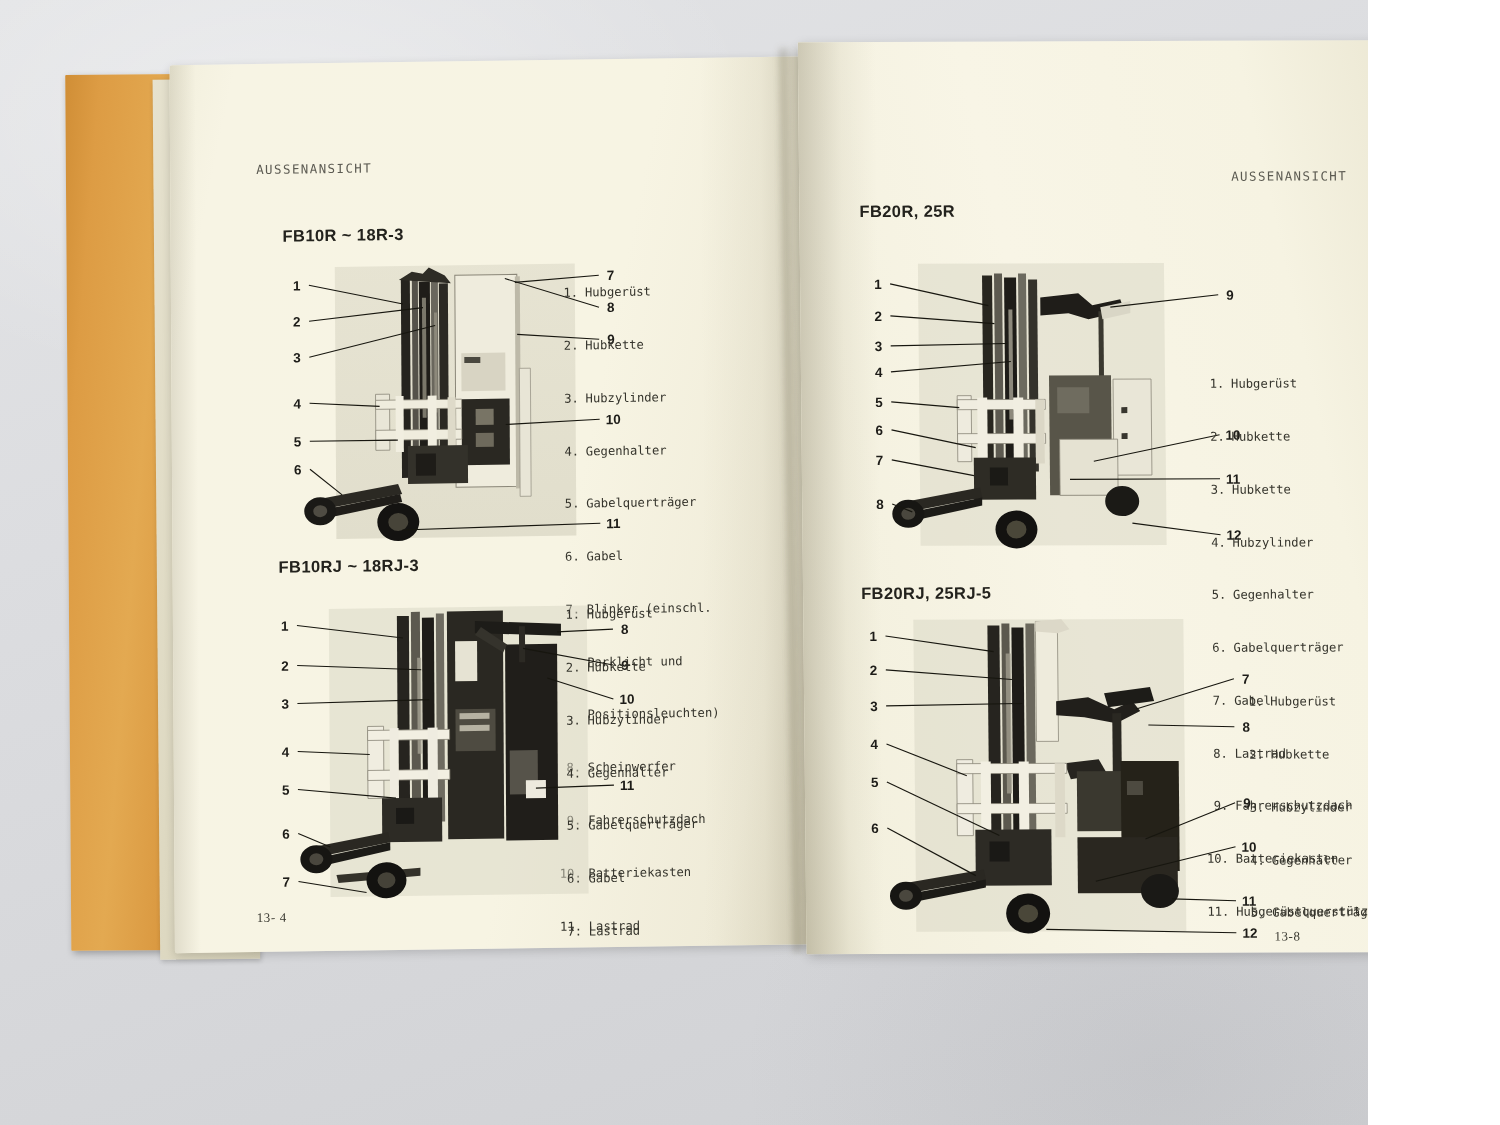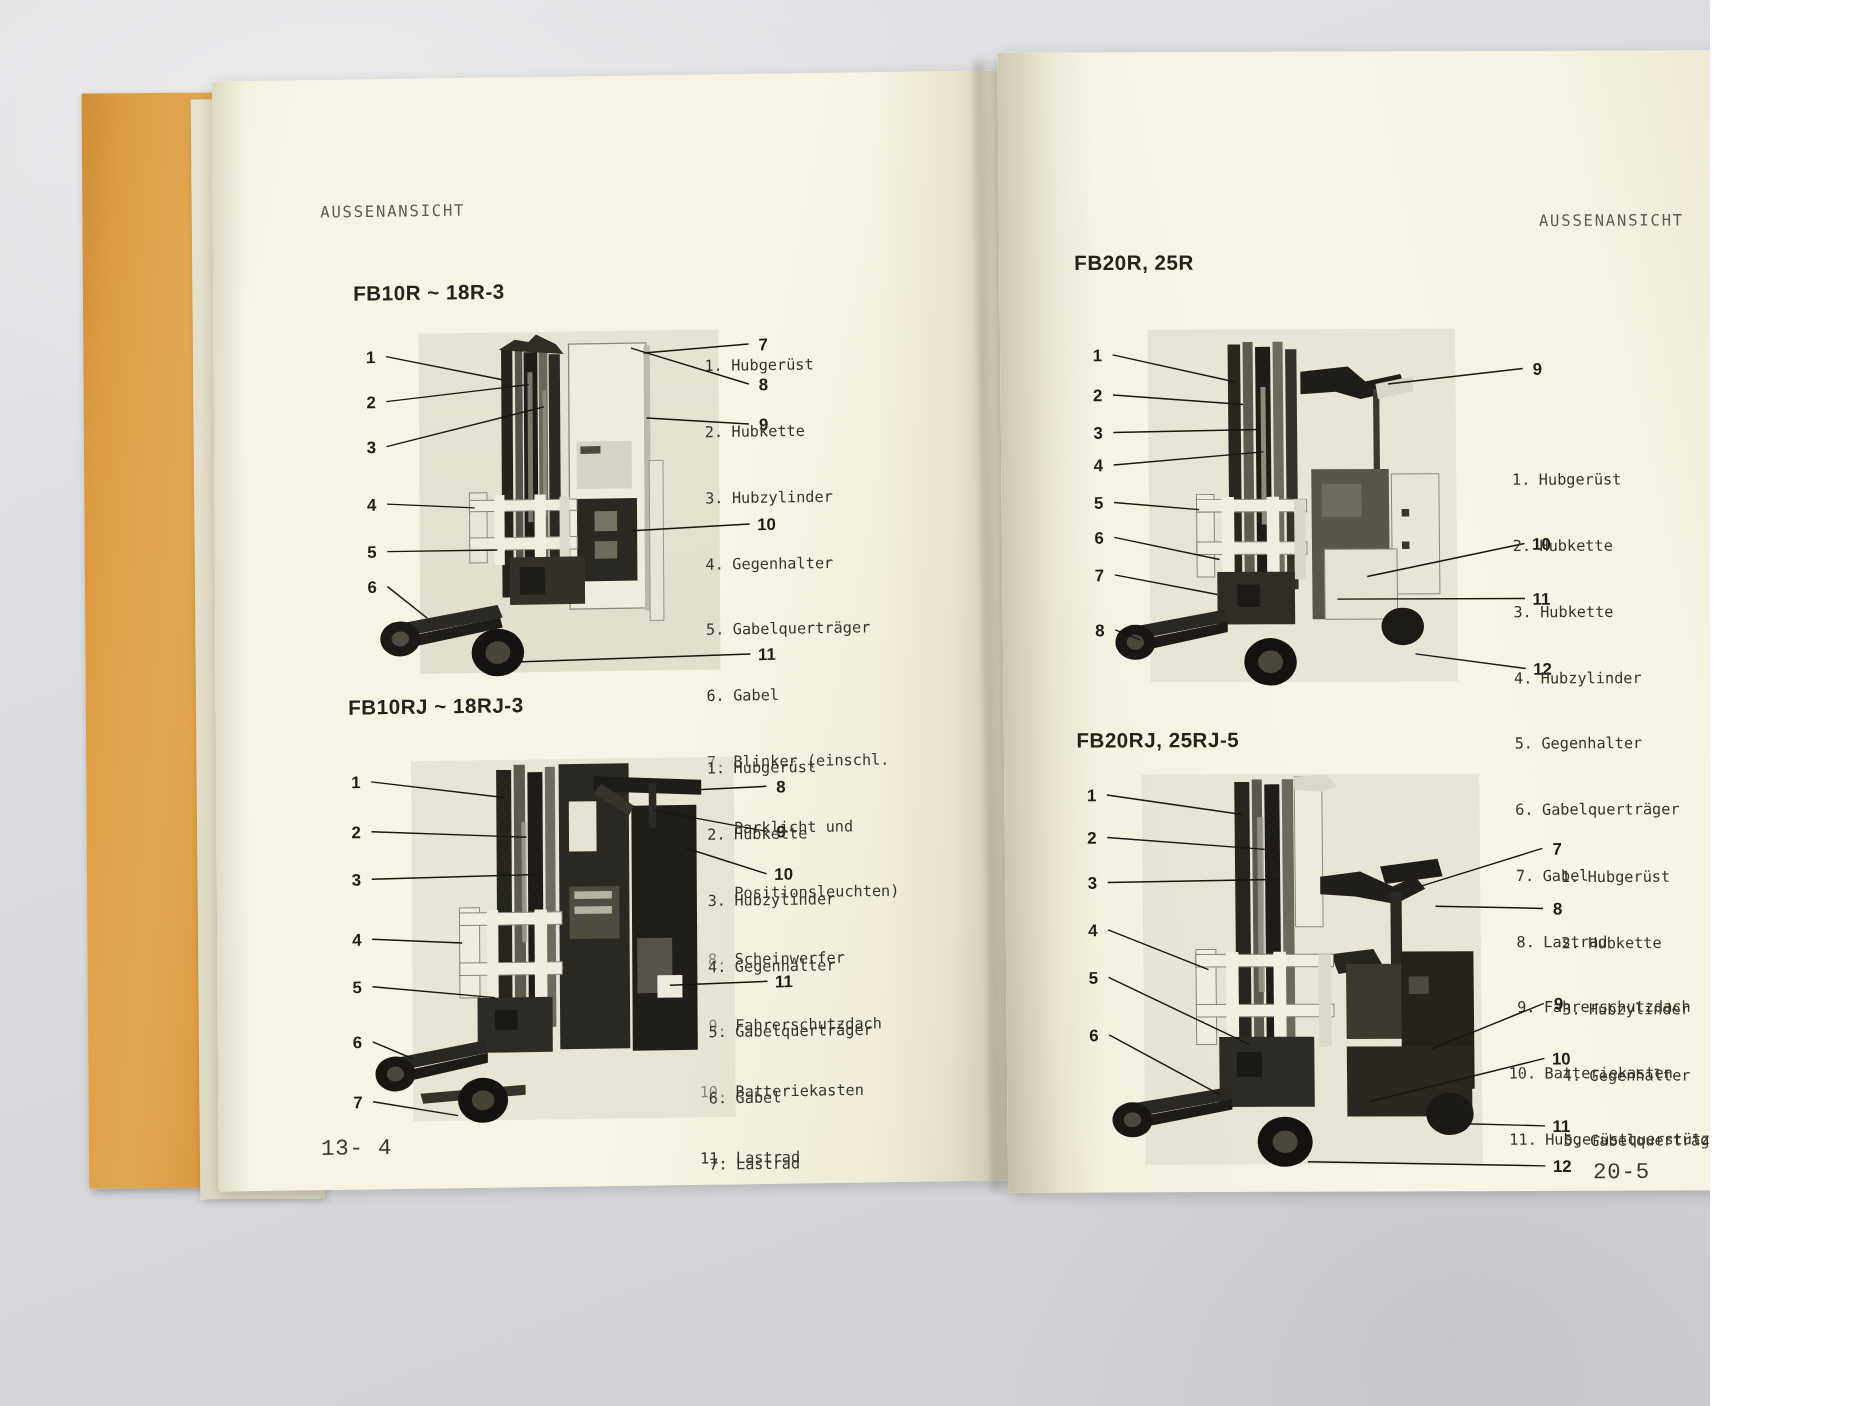--- a/index.html
+++ b/index.html
@@ -143,22 +143,22 @@
   .legend .row { display: block; }
   .legend .num {
     display: inline-block;
     width: 2.4em;
     text-align: right;
     margin-right: 0.55em;
   }
   .legend .cont { display: inline-block; width: 2.95em; }
   .page-num {
     position: absolute;
-    font-family: Liberation Mono, monospace;
-    font-size: 18px;
+    font-family: Liberation Serif, serif;
+    font-size: 13px;
     color: #3a3931;
     letter-spacing: 0.6px;
   }
 
   
   .figure { position: absolute; }
   .figure svg { display: block; }
   .lbl {
     font-family: "Liberation Sans", sans-serif;
     font-size: 13.5px;
@@ -560,17 +560,17 @@
         
         
         
         
         
         
         
         
       </div>
 
-      <div class="page-num" style="left:468px; top:888px;">20-5</div>
+      <div class="page-num" style="left:468px; top:888px;">13-8</div>
     </div>
 
   </div>
 </div>
 
 </body></html>

